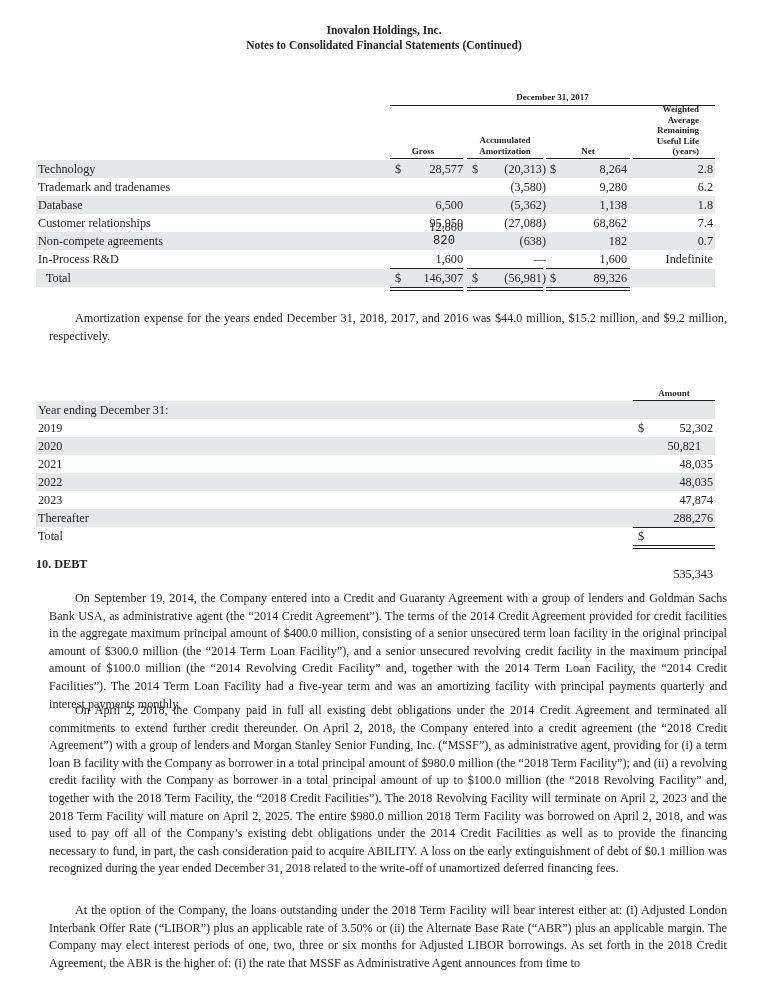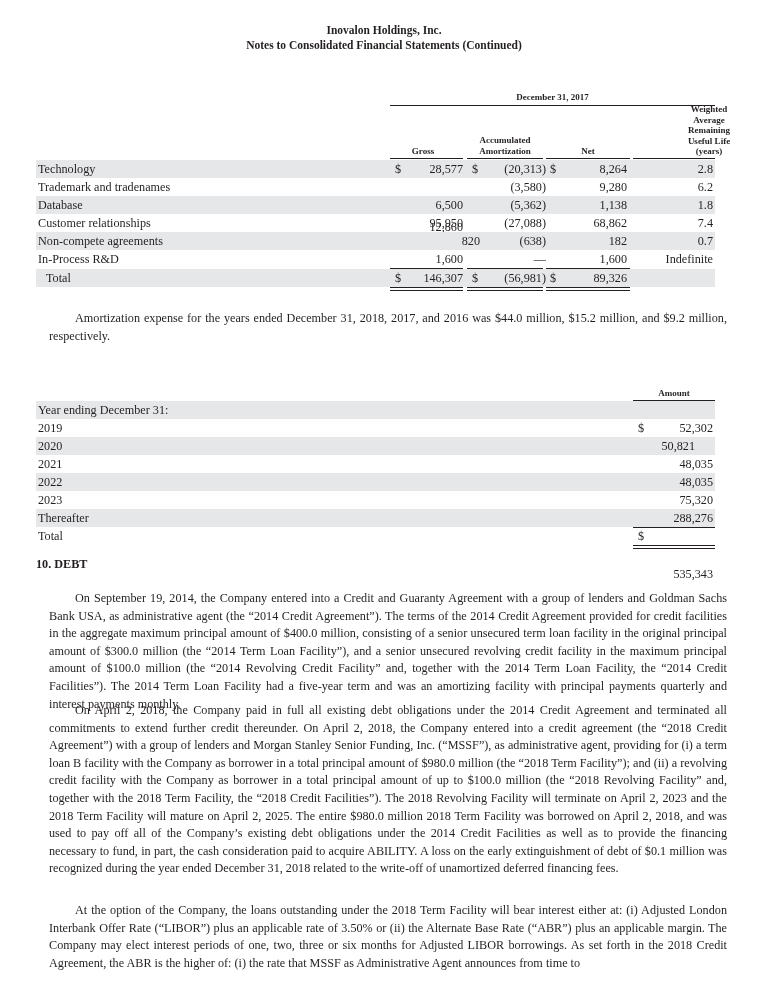--- a/index.html
+++ b/index.html
@@ -42,21 +42,21 @@
   <div>
     <div class="t1-period">December 31, 2017</div>
     <div class="t1-period-line"></div>
 
     <div class="colhdr" style="left:392px;width:62px;top:146px;">Gross</div>
     <div class="colhdr" style="left:469px;width:72px;top:135px;">
       <div>Accumulated</div>
       <div>Amortization</div>
     </div>
     <div class="colhdr" style="left:548px;width:80px;top:146px;">Net</div>
-    <div class="colhdr" style="left:669px;width:80px;top:104px;">
+    <div class="colhdr" style="left:619px;width:80px;top:104px;text-align:right;">
       <div>Weighted</div>
       <div>Average</div>
       <div>Remaining</div>
       <div>Useful Life</div>
       <div>(years)</div>
     </div>
 
     <div class="colline" style="left:390px;width:73px;top:158px;"></div>
     <div class="colline" style="left:467px;width:76px;top:158px;"></div>
     <div class="colline" style="left:546px;width:84px;top:158px;"></div>
@@ -88,21 +88,21 @@
     </div>
     <div class="row" style="top:214px;">
       <span class="cell lbl">Customer relationships</span>
       <span class="cell num" style="right:252px;">95,950</span>
       <span class="cell num" style="right:169px;">(27,088)</span>
       <span class="cell num" style="right:88px;">68,862</span>
       <span class="cell num" style="right:2px;">7.4</span>
     </div>
     <div class="row shade" style="top:232px;">
       <span class="cell lbl">Non-compete agreements</span>
-      <span class="cell num" style="right:235px;">820</span>
+      <span class="cell num" style="right:260px;font-family:Liberation Mono, monospace;">820</span>
       <span class="cell num" style="right:169px;">(638)</span>
       <span class="cell num" style="right:88px;">182</span>
       <span class="cell num" style="right:2px;">0.7</span>
     </div>
     <div class="row" style="top:250px;">
       <span class="cell lbl">In-Process R&amp;D</span>
       <span class="cell num" style="right:252px;">1,600</span>
       <span class="cell num" style="right:169px;">—</span>
       <span class="cell num" style="right:88px;">1,600</span>
       <span class="cell num" style="right:2px;">Indefinite</span>
@@ -136,33 +136,33 @@
     <div class="row shade" style="top:401px;">
       <span class="cell lbl">Year ending December 31:</span>
     </div>
     <div class="row" style="top:419px;">
       <span class="cell lbl">2019</span>
       <span class="cell" style="left:602px;">$</span>
       <span class="cell num" style="right:2px;">52,302</span>
     </div>
     <div class="row shade" style="top:437px;">
       <span class="cell lbl">2020</span>
-      <span class="cell num" style="right:20px;font-family:Liberation Serif, serif;">50,821</span>
+      <span class="cell num" style="right:14px;font-family:Liberation Serif, serif;">50,821</span>
     </div>
     <div class="row" style="top:455px;">
       <span class="cell lbl">2021</span>
       <span class="cell num" style="right:2px;">48,035</span>
     </div>
     <div class="row shade" style="top:473px;">
       <span class="cell lbl">2022</span>
       <span class="cell num" style="right:2px;">48,035</span>
     </div>
     <div class="row" style="top:491px;">
       <span class="cell lbl">2023</span>
-      <span class="cell num" style="right:2px;">75,320</span>
+      <span class="cell num" style="right:2px;">47,874</span>
     </div>
     <div class="row shade" style="top:509px;">
       <span class="cell lbl">Thereafter</span>
       <span class="cell num" style="right:2px;">288,276</span>
     </div>
     <div class="sgl" style="left:633px;width:82px;top:527px;"></div>
     <div class="row" style="top:527px;">
       <span class="cell lbl">Total</span>
       <span class="cell" style="left:602px;">$</span>
       <span class="cell num" style="right:2px;margin-top:38px;">535,343</span>

